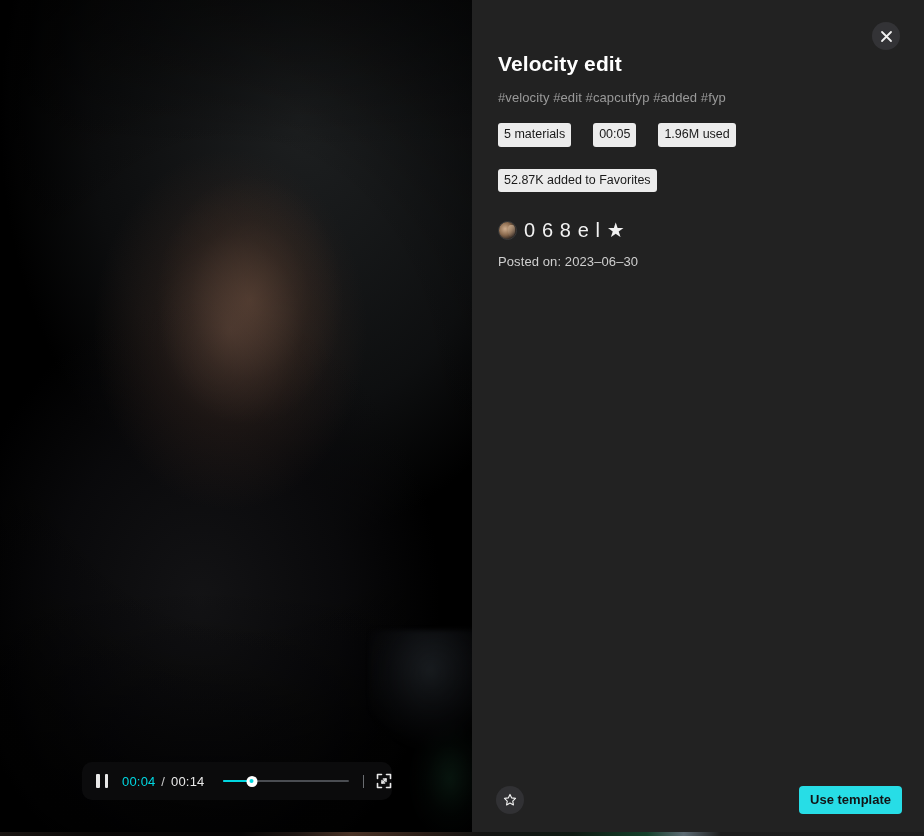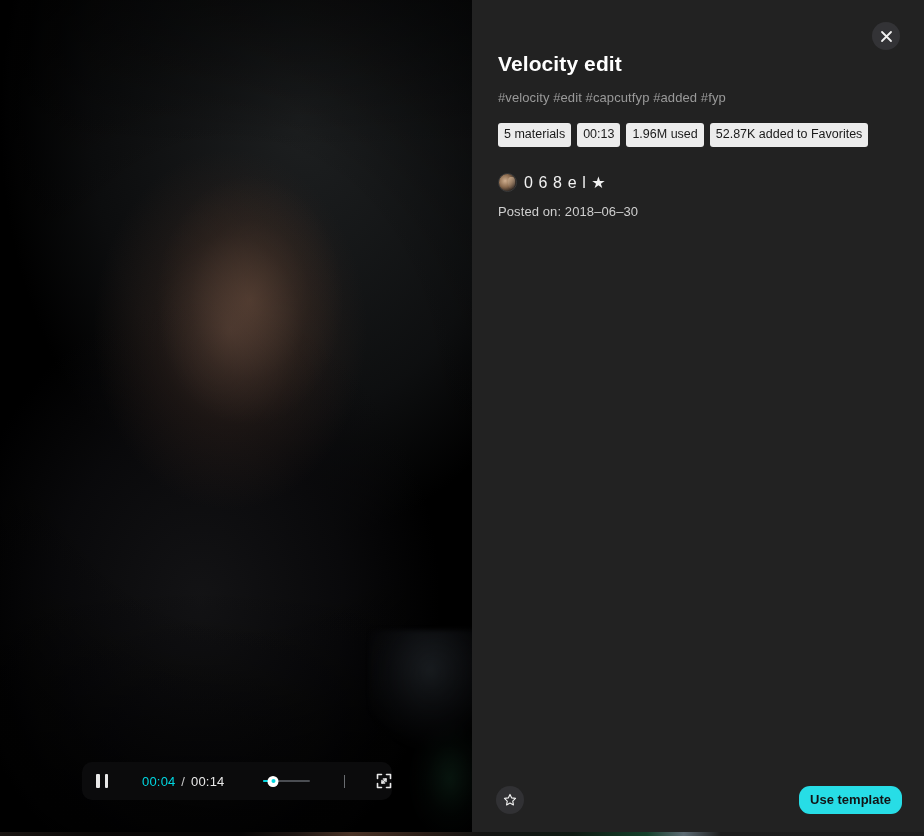--- a/index.html
+++ b/index.html
@@ -96,21 +96,20 @@
     left: 82px;
     top: 762px;
     width: 310px;
     height: 38px;
     background: rgba(12,12,14,0.88);
     border-radius: 10px;
     display: flex;
     align-items: center;
     padding: 0 0 0 14px;
     box-sizing: border-box;
-    gap: 20px;
   }
   .ctrl-btn {
     display: flex;
     align-items: center;
     justify-content: center;
     cursor: pointer;
   }
   .pause-icon {
     width: 12px; height: 14px;
     display: flex;
@@ -217,21 +216,21 @@
   }
   .hashtags {
     margin-top: 14px;
     font-size: 13px;
     color: #9a9a9a;
     letter-spacing: 0.1px;
   }
   .tag-row {
     margin-top: 18px;
     display: flex;
-    gap: 6px;
+    gap: 22px;
     flex-wrap: wrap;
     align-items: flex-end;
   }
   .tag {
     background: #ececec;
     color: #1a1a1a;
     font-size: 12.5px;
     line-height: 1;
     padding: 5px 6px 6px 6px;
     border-radius: 3px;
@@ -256,21 +255,21 @@
   }
   .avatar::after {
     content: "";
     position: absolute;
     left: 52%; top: 18%;
     width: 42%; height: 70%;
     background: linear-gradient(160deg, rgba(210,180,150,0.75), rgba(40,30,24,0.2));
     border-radius: 40% 40% 50% 50%;
   }
   .author-name {
-    font-size: 16px;
+    font-size: 20px;
     color: #f2f2f2;
     letter-spacing: 0.6px;
     white-space: nowrap;
   }
   .posted {
     margin-top: 12px;
     font-size: 13px;
     color: #cfcfcf;
     letter-spacing: 0.1px;
   }
@@ -295,21 +294,21 @@
     align-items: center;
     justify-content: center;
     cursor: pointer;
   }
   .use-template-btn {
     background: #27dde6;
     color: #111315;
     font-size: 13px;
     font-weight: bold;
     padding: 7px 11px 8px 11px;
-    border-radius: 11px;
+    border-radius: 4px;
     line-height: 1;
     cursor: pointer;
     border: none;
     font-family: "Liberation Sans", sans-serif;
   }
 </style>
 </head>
 <body>
 
 <div class="app">
@@ -371,31 +370,31 @@
       </div>
 
       <div class="info-body">
 
         <h1 class="title">Velocity edit</h1>
 
         <div class="hashtags">#velocity #edit #capcutfyp #added #fyp</div>
 
         <div class="tag-row">
           <span class="tag">5 materials</span>
-          <span class="tag">00:13</span>
+          <span class="tag">00:05</span>
           <span class="tag">1.96M used</span>
           <span class="tag">52.87K added to Favorites</span>
         </div>
 
         <div class="author-row">
           <span class="avatar"></span>
           <span class="author-name">0 6 8 e l ★</span>
         </div>
 
-        <div class="posted">Posted on: 2018–06–30</div>
+        <div class="posted">Posted on: 2023–06–30</div>
       </div>
 
       <div class="bottom-bar">
         <div class="fav-btn">
           <svg width="14" height="14" viewBox="0 0 16 16">
             <path d="M8 1.6 L9.95 5.6 L14.3 6.2 L11.15 9.25 L11.9 13.6 L8 11.55 L4.1 13.6 L4.85 9.25 L1.7 6.2 L6.05 5.6 Z" fill="none" stroke="#f2f2f2" stroke-width="1.3" stroke-linejoin="round"></path>
           </svg>
         </div>
         <button class="use-template-btn">Use template</button>
       </div>

